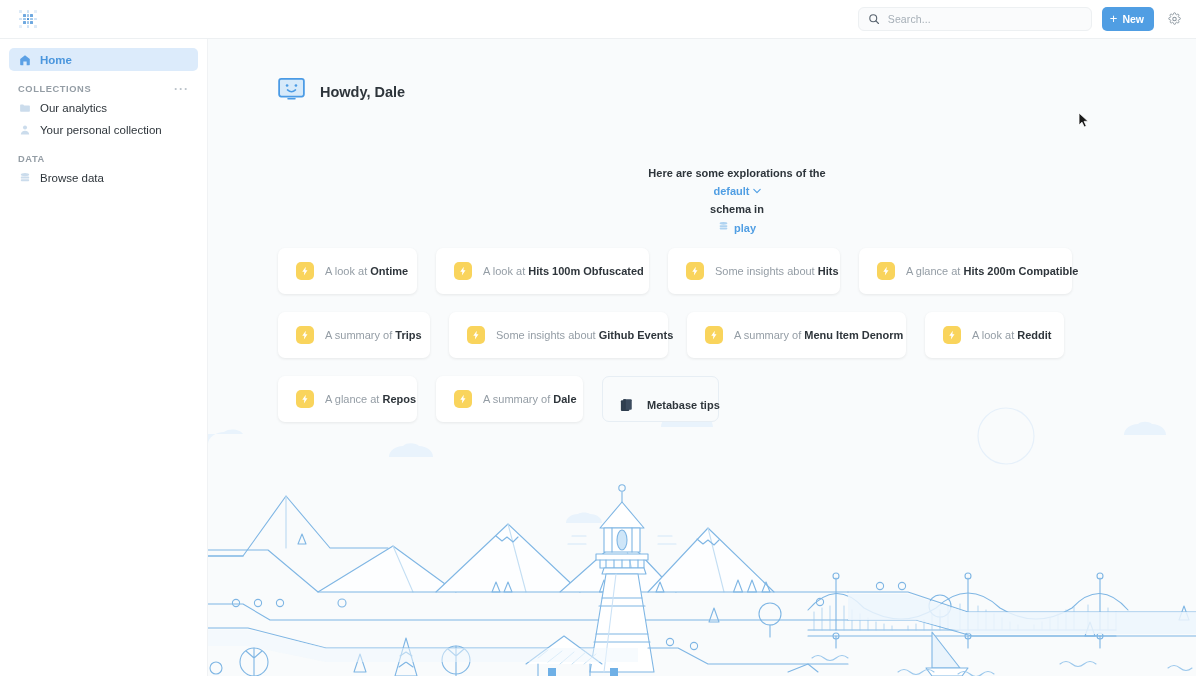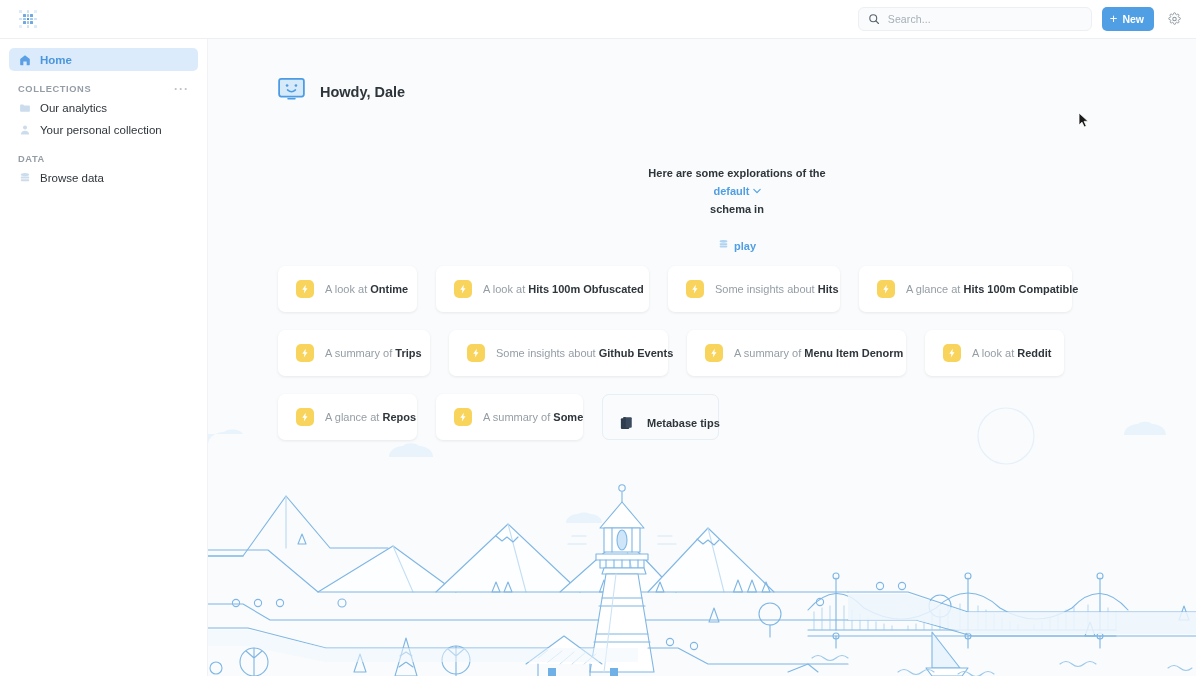--- a/index.html
+++ b/index.html
@@ -90,21 +90,21 @@
   .greeting-title { font-size: 14.5px; font-weight: 700; color: #2E353B; }
 
   .explore-line {
     margin-top: 62px;
     display: flex; align-items: center; gap: 6px;
     font-size: 11px; color: #2E353B; font-weight: 700; flex-direction: column;
   }
   .explore-line .schema-sel {
     color: #509EE3; font-weight: 700; display: inline-flex; align-items: center; gap: 3px; cursor: pointer;
   }
-  .explore-line .db-name { color: #509EE3; font-weight: 700; display:inline-flex; align-items:center; gap:5px; cursor: pointer; margin-top: 18px; }
+  .explore-line .db-name { color: #509EE3; font-weight: 700; display:inline-flex; align-items:center; gap:5px; cursor: pointer; }
   .explore-line .plain { font-weight: 700; color: #2E353B; }
 
   .cards { margin-top: 14px; display: flex; flex-wrap: wrap; gap: 18px 19px; width: 795px; }
   .card {
     background: #FFFFFF;
     border-radius: 7px;
     box-shadow: 0 1px 3px rgba(0,0,0,0.08);
     height: 46px;
     display: flex; align-items: center; gap: 11px;
     padding: 0 22px 0 18px;
@@ -449,21 +449,21 @@
                 </svg>
               </span>
               <span class="card-text">Some insights about <b>Hits</b></span>
             </div>
             <div class="card" style="width: 213px;">
               <span class="bolt-badge">
                 <svg width="10" height="10" viewBox="0 0 16 16">
                   <path d="M9.3 1 L3.6 9.1 h3.4 L6.2 15 L12 6.8 H8.6 Z" fill="#FFFFFF"></path>
                 </svg>
               </span>
-              <span class="card-text">A glance at <b>Hits 100m Compatible</b></span>
+              <span class="card-text">A glance at <b>Hits 200m Compatible</b></span>
             </div>
             <div class="card" style="width: 152px;">
               <span class="bolt-badge">
                 <svg width="10" height="10" viewBox="0 0 16 16">
                   <path d="M9.3 1 L3.6 9.1 h3.4 L6.2 15 L12 6.8 H8.6 Z" fill="#FFFFFF"></path>
                 </svg>
               </span>
               <span class="card-text">A summary of <b>Trips</b></span>
             </div>
             <div class="card" style="width: 219px;">
@@ -497,21 +497,21 @@
                 </svg>
               </span>
               <span class="card-text">A glance at <b>Repos</b></span>
             </div>
             <div class="card" style="width: 147px;">
               <span class="bolt-badge">
                 <svg width="10" height="10" viewBox="0 0 16 16">
                   <path d="M9.3 1 L3.6 9.1 h3.4 L6.2 15 L12 6.8 H8.6 Z" fill="#FFFFFF"></path>
                 </svg>
               </span>
-              <span class="card-text">A summary of <b>Some</b></span>
+              <span class="card-text">A summary of <b>Dale</b></span>
             </div>
             <div class="card tips" style="width: 117px;">
               <span style="display: inline-flex;">
                 <svg width="15" height="15" viewBox="0 0 16 16">
                   <rect x="2" y="2.4" width="9" height="11.4" rx="1.1" fill="#2E3D4E"></rect>
                   <rect x="4.6" y="1.2" width="9" height="11.4" rx="1.1" fill="#3B4B5E"></rect>
                   <rect x="4.6" y="1.2" width="2.6" height="11.4" fill="#2E3D4E"></rect>
                 </svg>
               </span>
               <span class="card-text"><b>Metabase tips</b></span>

